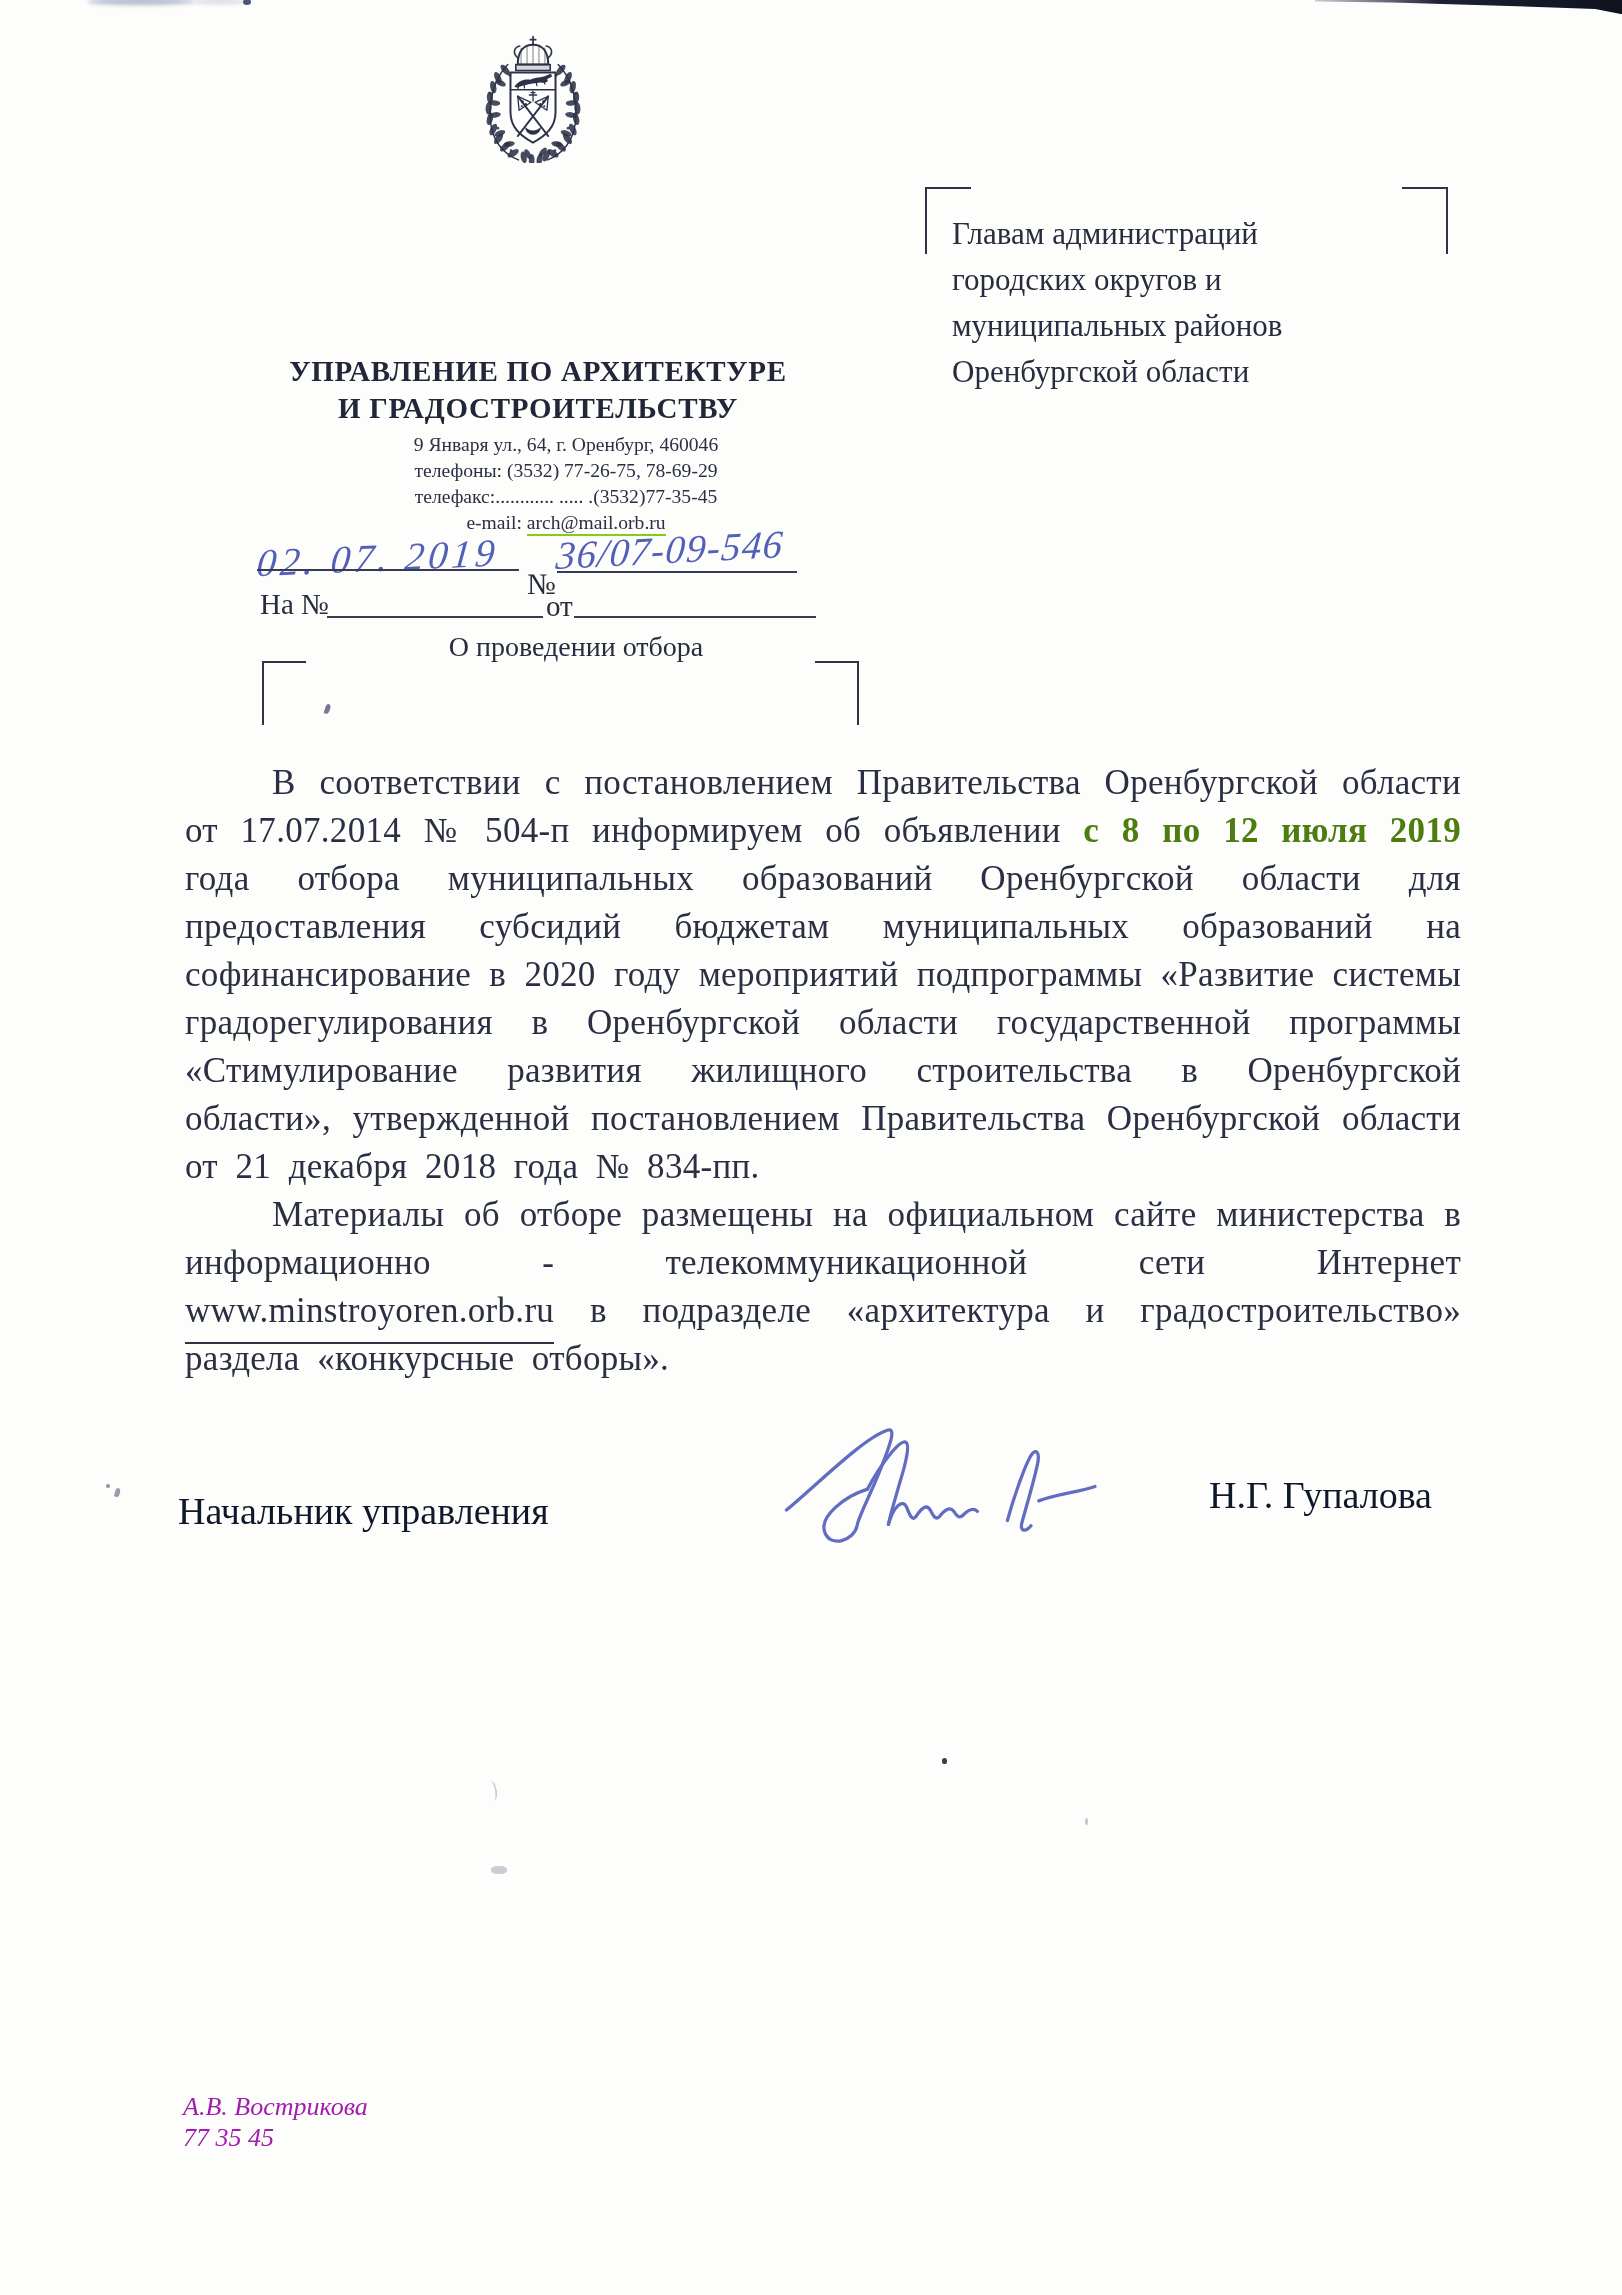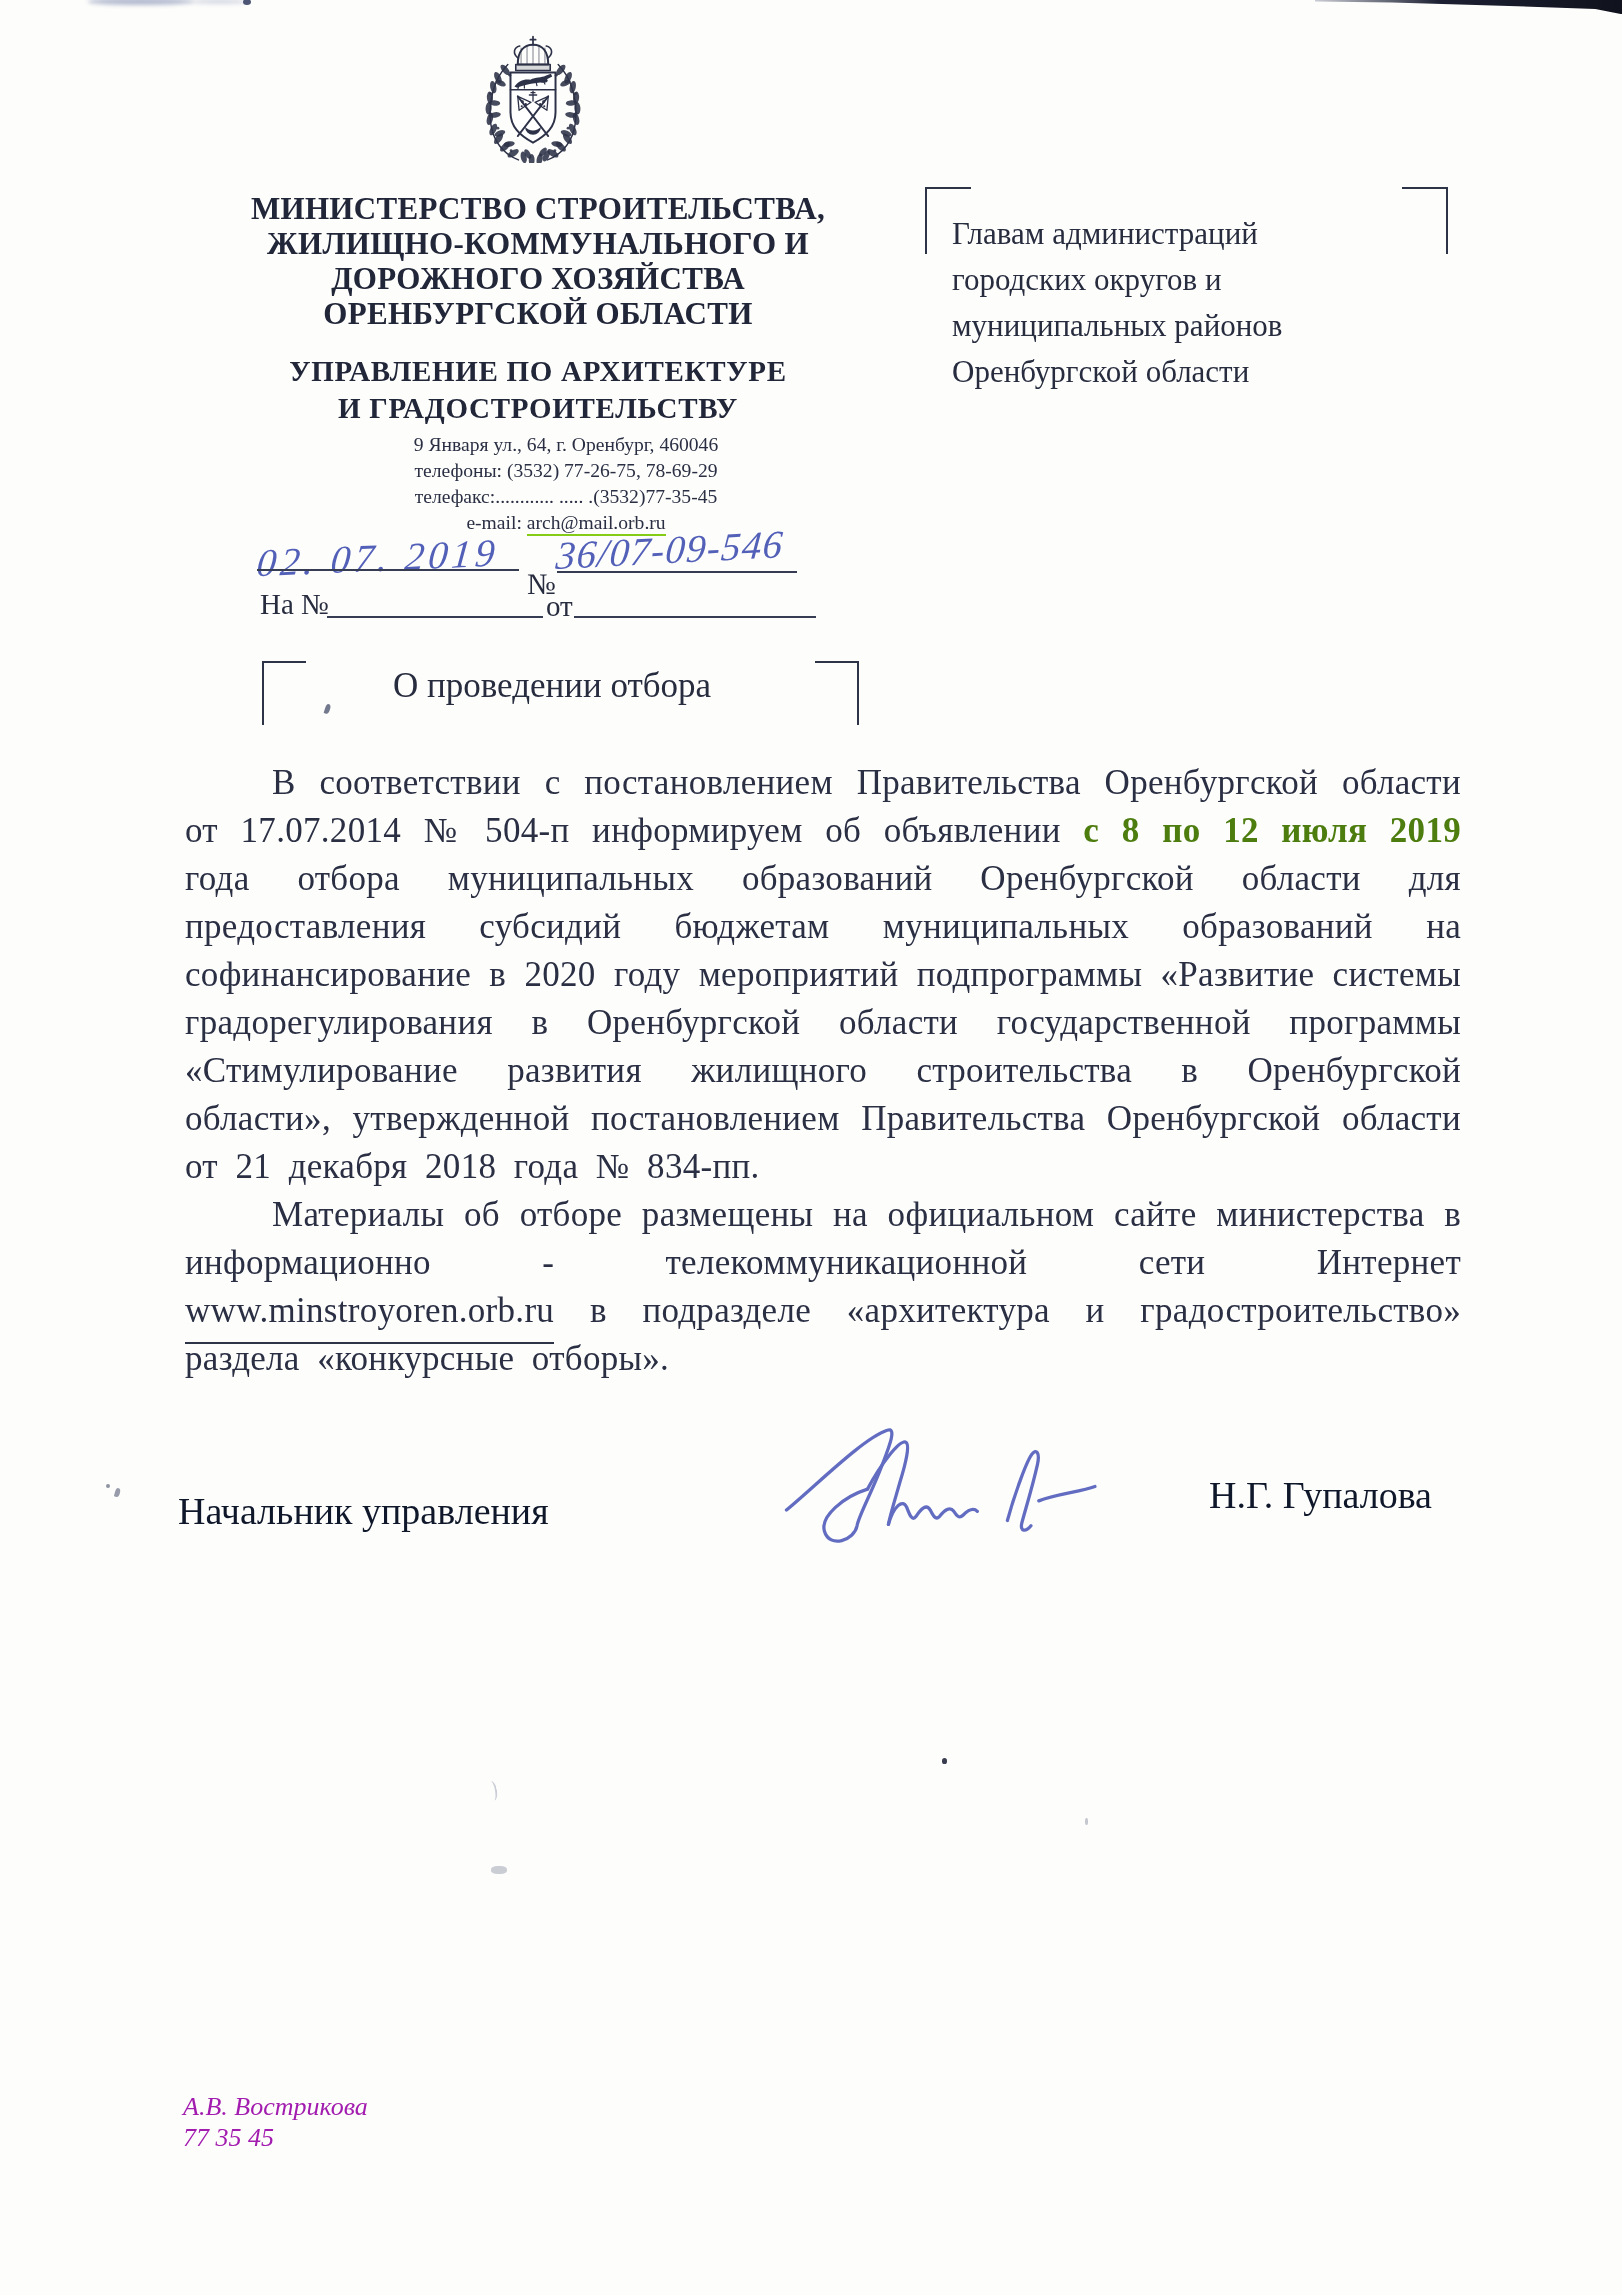--- a/index.html
+++ b/index.html
@@ -48,22 +48,22 @@
   .corner { position:absolute; width:44px; height:65px; }
   .corner.cl { border-top:2px solid #2e3448; border-left:2px solid #2e3448; }
   .corner.cr { border-top:2px solid #2e3448; border-right:2px solid #2e3448; }
   
   .addressee {
     position:absolute; left:952px; top:211px; width:510px;
     font-size:31px; line-height:46px; color:#272c3f;
   }
   
   .subject {
-    position:absolute; left:393px; top:666px; width:366px;
-    text-align:left; font-size:35px; color:#272c3f;
+    position:absolute; left:393px; top:631px; width:366px;
+    text-align:center; font-size:28px; color:#272c3f;
   }
   
   .body-text {
     position:absolute; left:185px; top:759px; width:1276px;
     font-size:35px; line-height:48px; text-align:justify;
     word-spacing:8.5px; letter-spacing:0.3px; color:#2a2f44;
   }
   .body-text p { margin:0; text-indent:87px; }
   .body-text .b { font-weight:bold; color:#4d7c0f; }
   .body-text .lnk { border-bottom:2.6px solid #2e3448; padding-bottom:12px; }
@@ -151,26 +151,20 @@
         <circle cx="27" cy="140" r="2.2"></circle>
       <circle cx="47" cy="174" r="2.2"></circle>
         <circle cx="115" cy="60" r="2.2"></circle>
       <circle cx="144" cy="88" r="2.2"></circle>
         <circle cx="145" cy="118" r="2.2"></circle>
       <circle cx="133" cy="140" r="2.2"></circle>
         <circle cx="113" cy="174" r="2.2"></circle>
     </g>
   </svg>
 
-  <div class="org-name">
-    <div>МИНИСТЕРСТВО СТРОИТЕЛЬСТВА,</div>
-    <div>ЖИЛИЩНО-КОММУНАЛЬНОГО И</div>
-    <div>ДОРОЖНОГО ХОЗЯЙСТВА</div>
-    <div>ОРЕНБУРГСКОЙ ОБЛАСТИ</div>
-  </div>
 
   <div class="dept-name">
     <div>УПРАВЛЕНИЕ  ПО АРХИТЕКТУРЕ</div>
     <div>И  ГРАДОСТРОИТЕЛЬСТВУ</div>
   </div>
 
   <div class="contacts">
     <div>9  Января ул.,  64,  г. Оренбург, 460046</div>
     <div>телефоны:    (3532) 77-26-75,  78-69-29</div>
     <div>телефакс:............    ..... .(3532)77-35-45</div>

